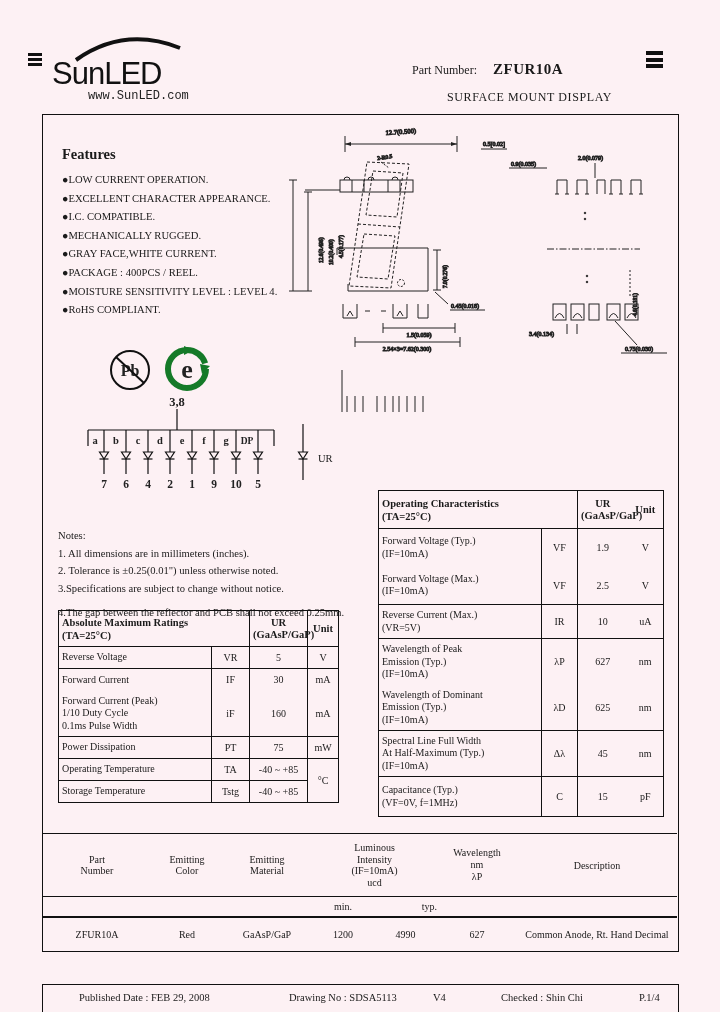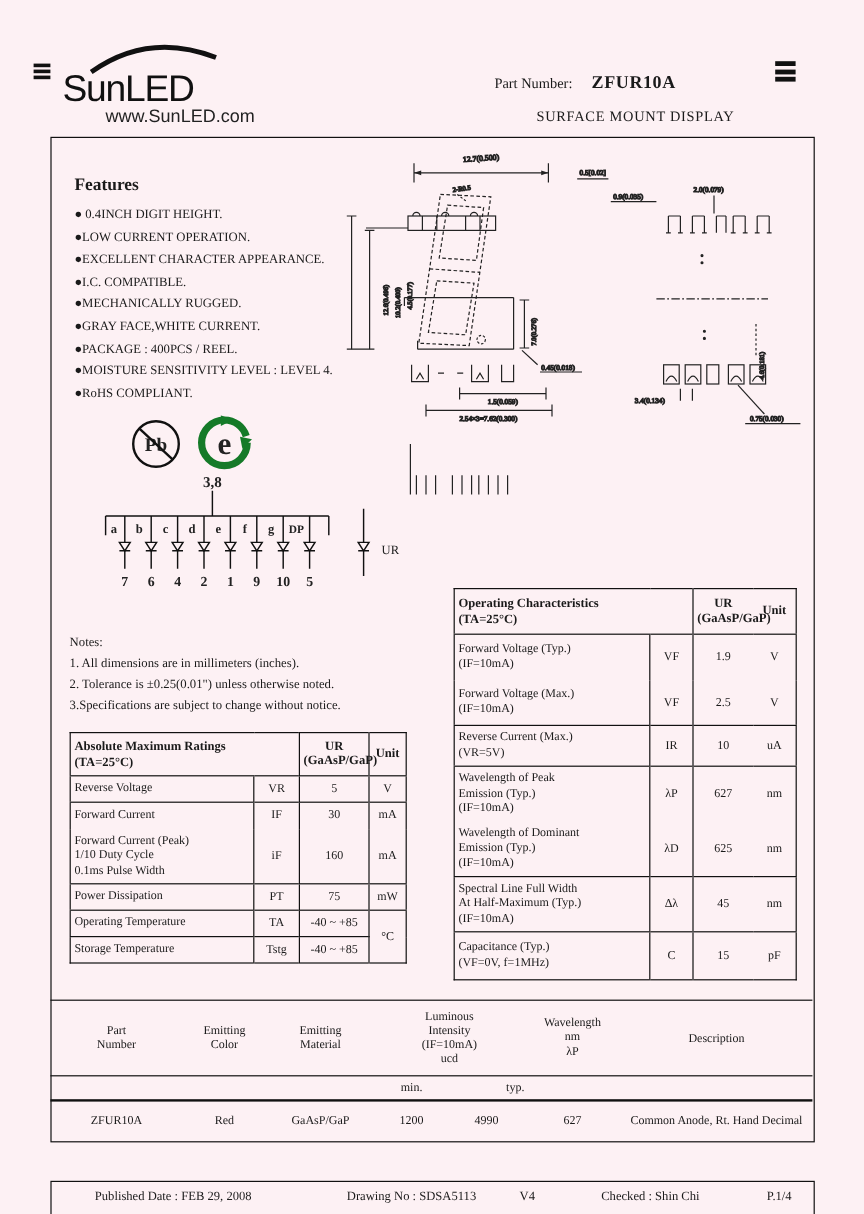--- a/index.html
+++ b/index.html
@@ -6,21 +6,21 @@
   .sheet{
     position:relative;width:720px;height:1012px;
     background:#fdf1f4;color:#1a1a1a;
     font-family:"Liberation Serif", serif;
     overflow:hidden;
   }
   .abs{position:absolute;}
   
   .burger span{display:block;background:#111;}
   .logo-text{font-family:"Liberation Sans",sans-serif;font-weight:normal;font-size:31px;letter-spacing:-1px;color:#111;line-height:1;}
-  .logo-url{font-family:Liberation Sans, sans-serif;font-size:15px;color:#222;}
+  .logo-url{font-family:Liberation Mono, monospace;font-size:12px;color:#222;}
   .pn-label{font-size:12px;}
   .pn-value{font-size:15px;font-weight:bold;margin-left:16px;letter-spacing:.5px;}
   .doc-title{font-size:12px;letter-spacing:.6px;}
   
   .mainbox{border:1.6px solid #111;}
   .footbox{border:1.6px solid #111;font-size:10.5px;}
   
   .feat-title{font-size:14.5px;font-weight:bold;margin-bottom:8px;}
   .feat-item{font-size:10.6px;line-height:18.6px;white-space:nowrap;}
   
@@ -70,21 +70,20 @@
 
   <div class="abs" style="left:412px;top:60px;">
     <span class="pn-label">Part Number:</span><span class="pn-value">ZFUR10A</span>
   </div>
   <div class="abs doc-title" style="left:447px;top:90px;">SURFACE MOUNT DISPLAY</div>
 
   <div class="abs mainbox" style="left:42px;top:114px;width:635px;height:836px;"></div>
 
   <div class="abs" style="left:62px;top:146px;width:280px;">
     <div class="feat-title">Features</div>
-    <div class="feat-item"><span>●</span><span> 0.4INCH DIGIT HEIGHT.</span></div>
     <div class="feat-item"><span>●</span><span>LOW CURRENT OPERATION.</span></div>
     <div class="feat-item"><span>●</span><span>EXCELLENT CHARACTER APPEARANCE.</span></div>
     <div class="feat-item"><span>●</span><span>I.C. COMPATIBLE.</span></div>
     <div class="feat-item"><span>●</span><span>MECHANICALLY RUGGED.</span></div>
     <div class="feat-item"><span>●</span><span>GRAY FACE,WHITE CURRENT.</span></div>
     <div class="feat-item"><span>●</span><span>PACKAGE : 400PCS / REEL.</span></div>
     <div class="feat-item"><span>●</span><span>MOISTURE SENSITIVITY LEVEL : LEVEL 4.</span></div>
     <div class="feat-item"><span>●</span><span>RoHS COMPLIANT.</span></div>
   </div>
 
@@ -307,20 +306,21 @@
       <line x1="225" y1="65" x2="225" y2="86"></line>
       <text x="240" y="68" font-size="10.5" stroke="none">UR</text>
     </g>
   </svg>
 
   <div class="abs notes" style="left:58px;top:514px;width:310px;margin-top:13px;">
     <div>Notes:</div>
     <div>1. All dimensions are in millimeters (inches).</div>
     <div>2. Tolerance is ±0.25(0.01") unless otherwise noted.</div>
     <div>3.Specifications are subject to change without notice.</div>
+    <div style="margin-top:7px;">4.The gap between the reflector and PCB shall not exceed 0.25mm.</div>
   </div>
 
   <table class="spec abs" style="left:58px;top:610px;width:280px;">
     <colgroup>
         <col style="width:153px;">
         <col style="width:38px;">
         <col style="width:58px;">
         <col style="width:31px;">
       </colgroup>
     <tbody>

